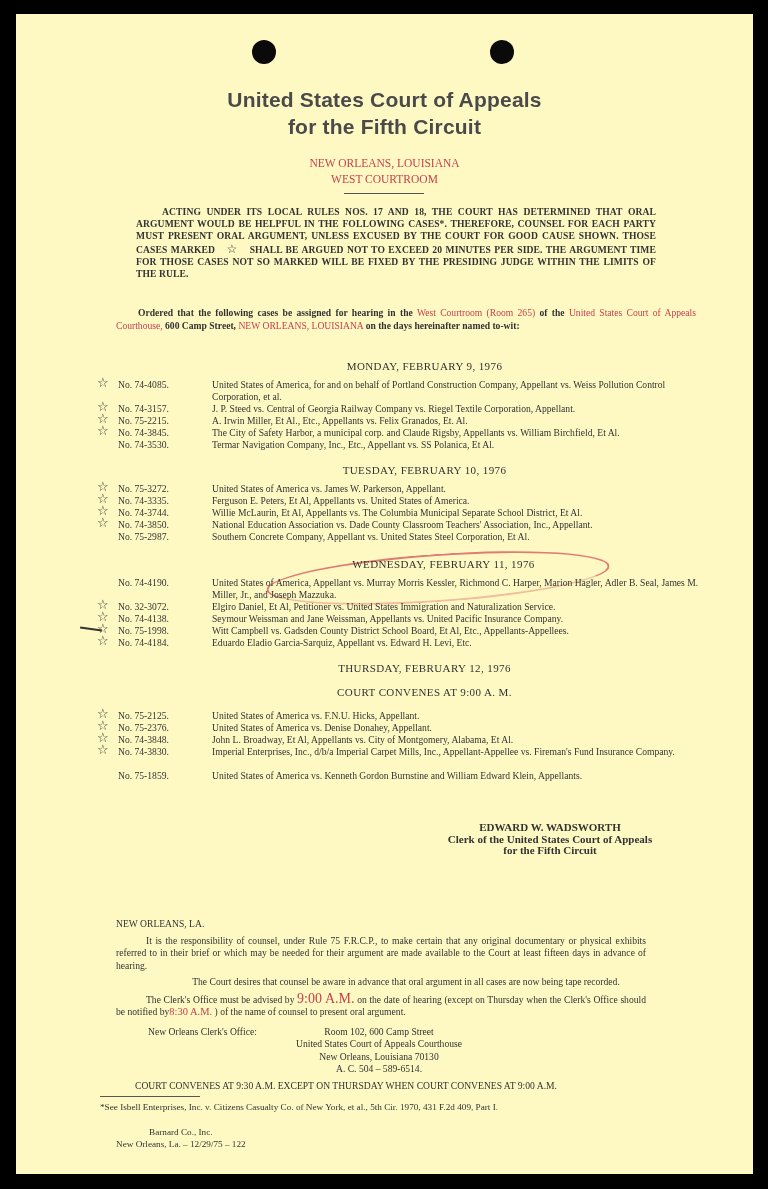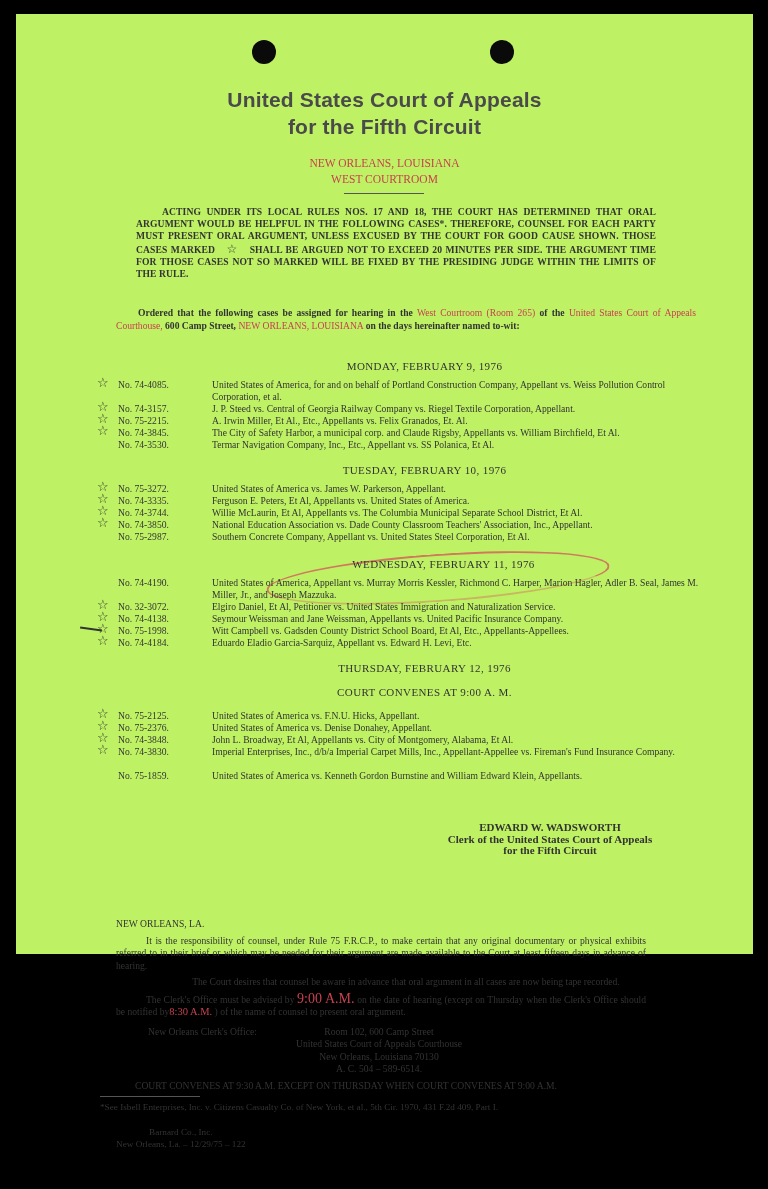--- a/index.html
+++ b/index.html
@@ -1,22 +1,22 @@
 <!DOCTYPE html>
 <html><head>
 <meta charset="utf-8">
 <style>
   html, body { margin: 0; padding: 0; }
   body {
     width: 768px; height: 1189px; background: #000; position: relative; overflow: hidden;
     font-family: "Liberation Serif", "DejaVu Serif", serif; color: #2a2a2a;
   }
   .paper {
-    position: absolute; left: 16px; top: 14px; width: 737px; height: 940px;
-    background: #bef264;
+    position: absolute; left: 16px; top: 14px; width: 737px; height: 1160px;
+    background: #fef9c3;
   }
   .hole { position: absolute; width: 24px; height: 24px; border-radius: 50%; background: #0a0a0a; }
   .red { color: #c8404f; }
   .title {
     position: absolute; left: 0; width: 737px; top: 72px; text-align: center;
     font-family: "Liberation Sans", "DejaVu Sans", sans-serif; font-weight: bold;
     font-size: 21px; line-height: 27px; color: #4a4a4a; letter-spacing: 0.2px;
   }
   .subhead { position:absolute; left:0; width:737px; text-align:center; font-size:11.5px; line-height:15px; }
   .rule { position:absolute; height:1px; background:#555; }

